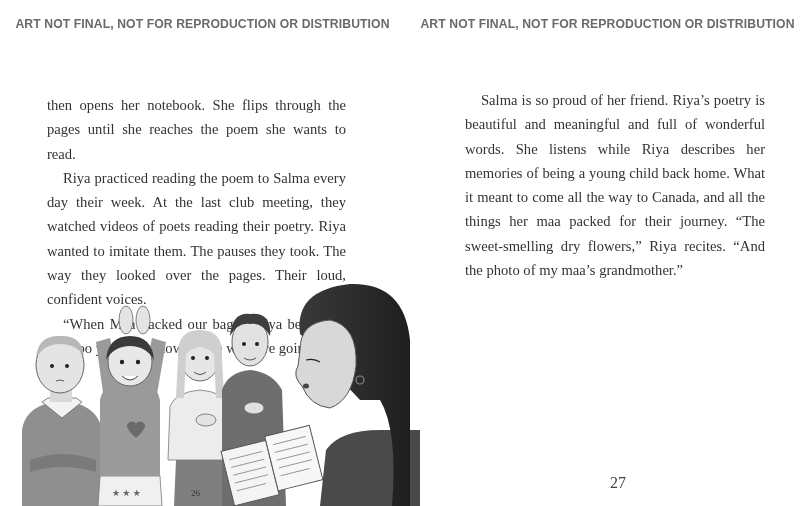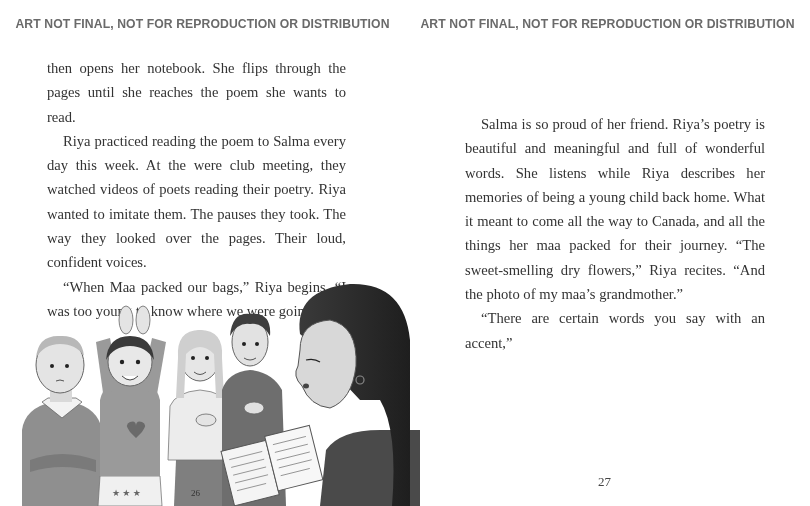--- a/index.html
+++ b/index.html
@@ -14,44 +14,44 @@
       position: absolute; top: 17px; left: 0; width: 405px; text-align: center;
       font-family: "Liberation Sans", "DejaVu Sans", sans-serif;
       font-weight: bold; font-size: 12.2px; color: #6a6a6a; letter-spacing: 0.1px;
     }
 
     .text-block {
       position: absolute; font-size: 14.6px; line-height: 24.3px; color: #333;
       text-align: justify;
     }
     .page.left .text-block { left: 47px; top: 56px; width: 299px; }
-    .page.right .text-block { left: 60px; top: 88px; width: 300px; margin-top: 24px; }
+    .page.right .text-block { left: 60px; top: 88px; width: 300px; }
 
     .text-block p { text-indent: 16px; }
-    .text-block p.noindent { text-indent: 0; }
+    .text-block p.noindent { text-indent: 0; margin-top: 37px; }
     .text-block p.last-left { text-align-last: left; }
 
     .page-number {
-      position: absolute; font-size: 13px; color: #444; width: 40px; text-align: left;
+      position: absolute; font-size: 16px; color: #444; width: 40px; text-align: center;
     }
     .page.right .page-number { left: 193px; top: 474px; }
 
     .illustration {
       position: absolute; left: 0; top: 280px; width: 420px; height: 226px;
     }
     .illustration svg { width: 100%; height: 100%; display: block; }
   </style>
 </head>
 <body>
 
 <div class="page left">
   <div class="watermark">ART NOT FINAL, NOT FOR REPRODUCTION OR DISTRIBUTION</div>
   <div class="text-block">
     <p class="noindent last-left">then opens her notebook. She flips through the pages until she reaches the poem she wants to read.</p>
-    <p class="last-left">Riya practiced reading the poem to Salma every day this week. At the were club meeting, they watched videos of poets reading their poetry. Riya wanted to imitate them. The pauses they took. The way they looked over the pages. Their loud, confident voices.</p>
+    <p class="last-left">Riya practiced reading the poem to Salma every day their week. At the last club meeting, they watched videos of poets reading their poetry. Riya wanted to imitate them. The pauses they took. The way they looked over the pages. Their loud, confident voices.</p>
     <p class="last-left">“When Maa packed our bags,” Riya begins, “I was too young to know where we were going.”</p>
   </div>
 
   <div class="illustration">
     <svg viewBox="0 0 420 226" xmlns="http://www.w3.org/2000/svg">
       <defs>
         <linearGradient id="hairG" x1="0" x2="1">
           <stop offset="0" stop-color="#3a3a3a"></stop>
           <stop offset="1" stop-color="#1e1e1e"></stop>
         </linearGradient>
@@ -122,16 +122,15 @@
         </g>
       </g>
     </svg>
   </div>
 </div>
 
 <div class="page right">
   <div class="watermark">ART NOT FINAL, NOT FOR REPRODUCTION OR DISTRIBUTION</div>
   <div class="text-block">
     <p class="last-left">Salma is so proud of her friend. Riya’s poetry is beautiful and meaningful and full of wonderful words. She listens while Riya describes her memories of being a young child back home. What it meant to come all the way to Canada, and all the things her maa packed for their journey. “The sweet-smelling dry flowers,” Riya recites. “And the photo of my maa’s grandmother.”</p>
-    <p class="last-left">“There are certain words you say with an accent,”</p>
   </div>
   <div class="page-number">27</div>
 </div>
 
 </body></html>

